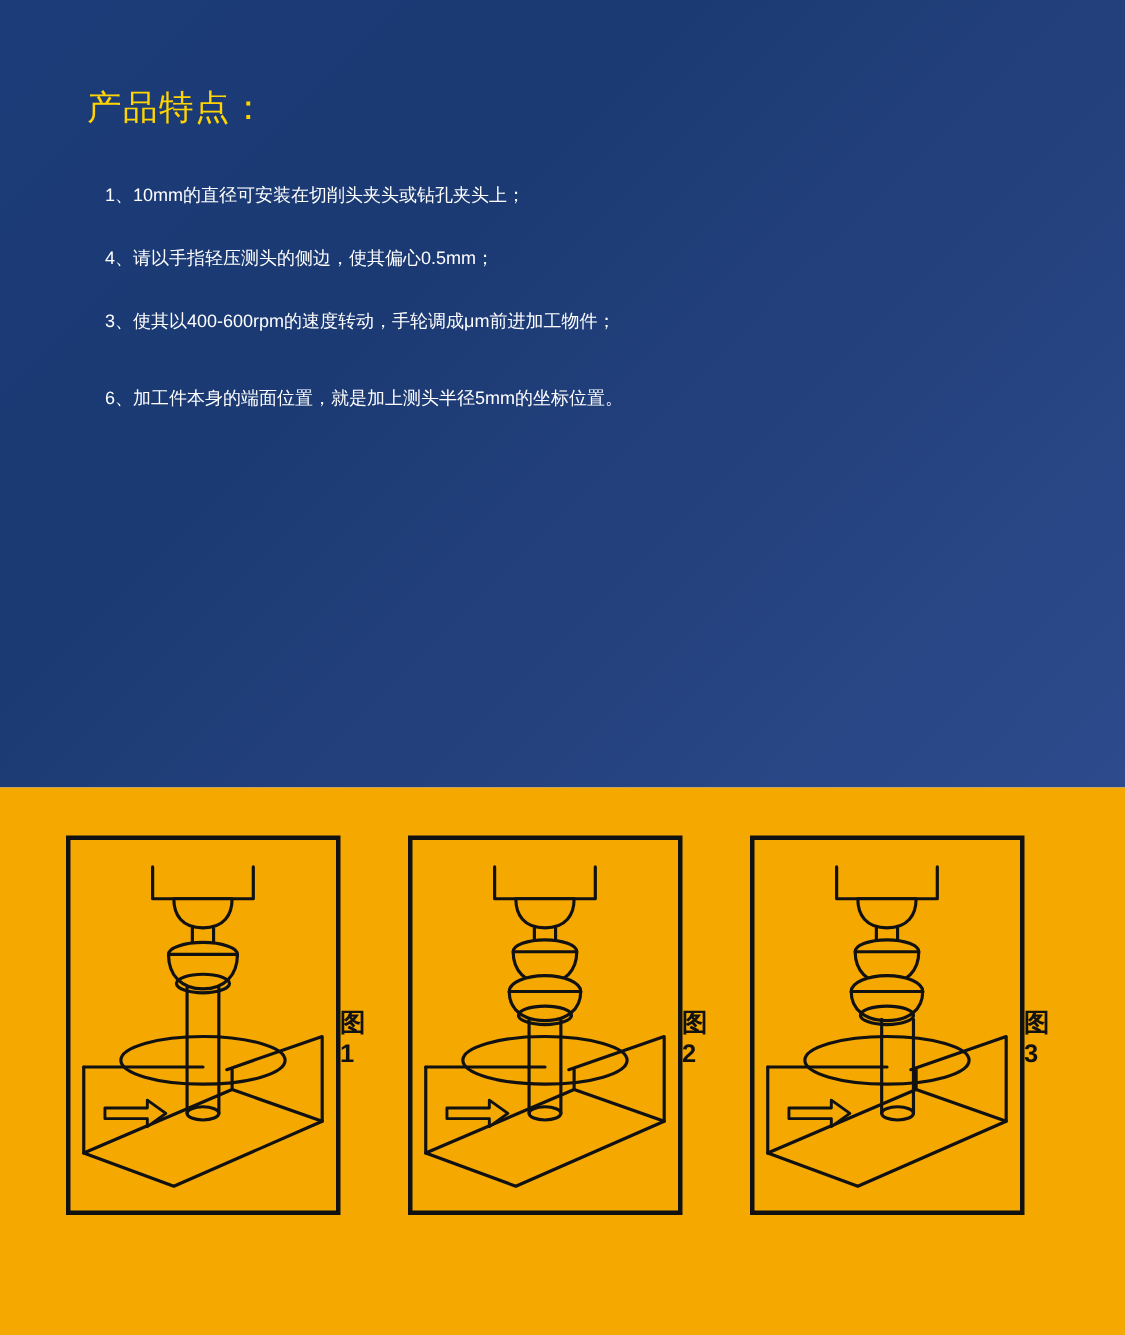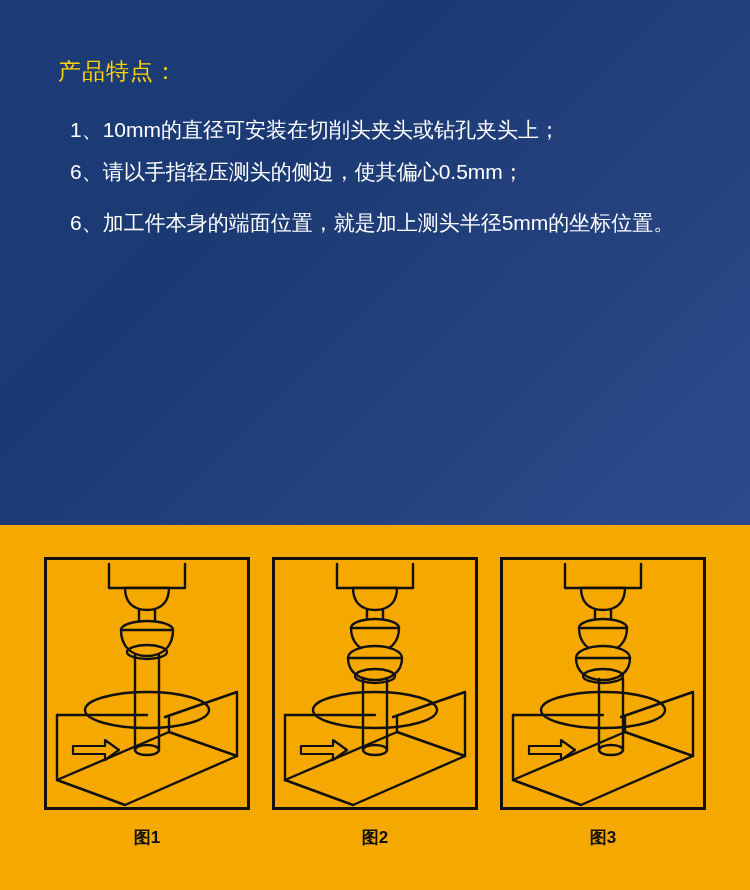--- a/index.html
+++ b/index.html
@@ -36,21 +36,21 @@
     letter-spacing: 1px;
     margin: 0 0 26px 2px;
   }
   .feature-list {
     list-style: none;
     margin: 0;
     padding: 0;
   }
   .feature-item {
     color: #ffffff;
-    font-size: 21px;
+    font-size: 12px;
     line-height: 34px;
     margin-bottom: 8px;
     padding-left: 14px;
     text-align: justify;
   }
   .feature-item:last-child {
     margin-bottom: 0;
     margin-top: 17px;
   }
   
@@ -71,21 +71,21 @@
     display: flex;
     justify-content: center;
     align-items: flex-start;
     gap: 22px;
     padding-top: 32px;
     box-sizing: border-box;
   }
   .figure-block {
     width: 206px;
     display: flex;
-    flex-direction: column;
+    flex-direction: row;
     align-items: center;
   }
   .figure-frame {
     width: 206px;
     height: 253px;
     border: 3px solid #111111;
     background: #f5a800;
     position: relative;
     box-sizing: border-box;
   }
@@ -122,21 +122,22 @@
 </style>
 </head>
 <body>
 
 <div class="page">
 
   <section class="top-panel">
     <h1 class="panel-title">产品特点：</h1>
     <ul class="feature-list">
       <li class="feature-item">1、10mm的直径可安装在切削头夹头或钻孔夹头上；</li>
-      <li class="feature-item">6、请以手指轻压测头的侧边，使其偏心0.5mm；</li>
+      <li class="feature-item">4、请以手指轻压测头的侧边，使其偏心0.5mm；</li>
+      <li class="feature-item">3、使其以400-600rpm的速度转动，手轮调成μm前进加工物件；</li>
       <li class="feature-item">6、加工件本身的端面位置，就是加上测头半径5mm的坐标位置。</li>
     </ul>
   </section>
 
   <section class="bottom-panel">
     <div class="figures">
 
       <div class="figure-block">
         <div class="figure-frame">
           <svg class="fig" viewBox="0 0 200 247">

